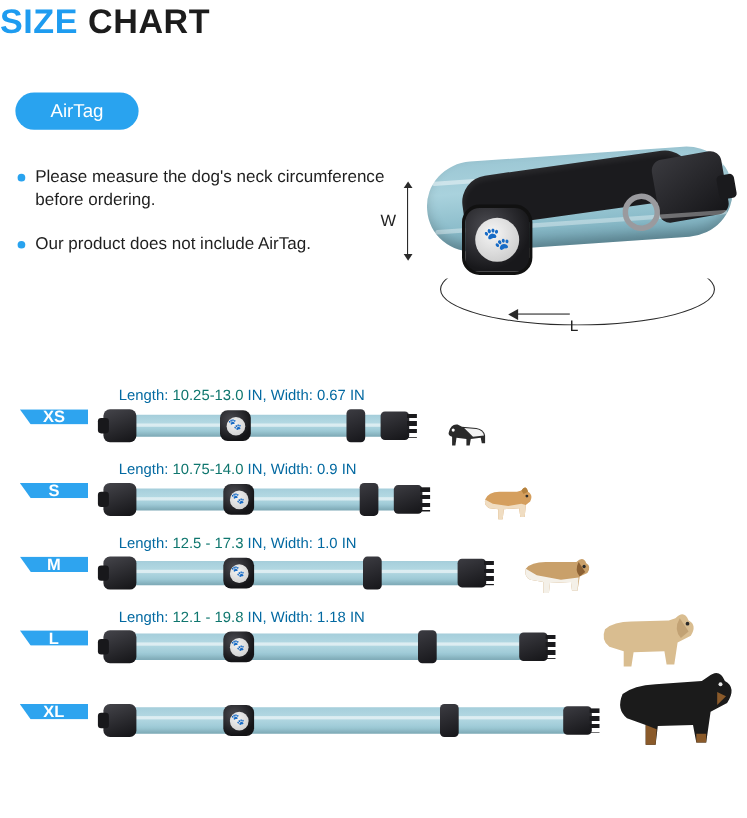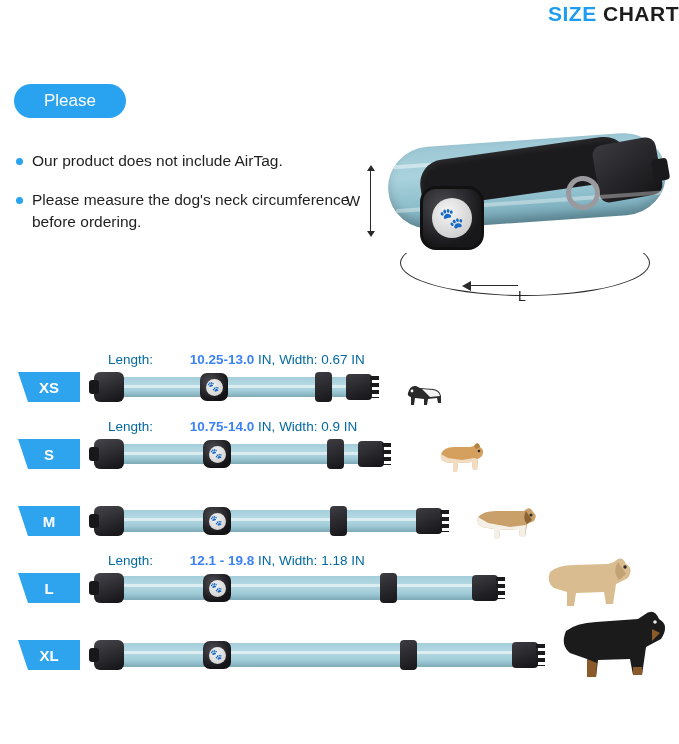--- a/index.html
+++ b/index.html
@@ -12,22 +12,22 @@
     position: relative;
     font-family: "Liberation Sans", sans-serif;
     color: #222;
     overflow: hidden;
   }
 
   
   .title {
     position: absolute;
     top: 2px; left: 0; right: 0;
-    text-align: right;
-    font-size: 21px;
+    text-align: left;
+    font-size: 31px;
     font-weight: bold;
     letter-spacing: 0.5px;
   }
   .title .size { color: #1e9cf0; }
   .title .chart { color: #1c1c1c; }
 
   
   .notice-badge {
     position: absolute;
     top: 84px; left: 14px;
@@ -196,36 +196,36 @@
     top: 350px; left: 0;
     width: 679px;
   }
   .row {
     position: relative;
     height: 67px;
   }
   .size-tag {
     position: absolute;
     left: 18px; top: 22px;
-    width: 62px; height: 30px;
+    width: 62px; height: 14px;
     background: #2ea4ef;
     color: #fff;
     font-size: 15px;
     font-weight: bold;
     display: flex; align-items: center; justify-content: center;
     clip-path: polygon(0 0, 100% 0, 100% 100%, 10px 100%);
   }
   .spec {
     position: absolute;
     top: 2px;
     font-size: 13.5px;
     color: #1f1f1f;
     white-space: nowrap;
   }
-  .spec .num { color: #3b82f6; font-weight: bold; margin-left: 33px; }
+  .spec .num { color: #0f766e; font-weight: normal; }
   .spec .lbl { color: #0369a1; }
 
   
   .strap {
     position: absolute;
     height: 20px;
     top: 27px;
     background: linear-gradient(180deg,#a5cedb 0%,#b4d9e3 40%,#8fc0ce 100%);
     border-radius: 3px;
     box-shadow: inset 0 -3px 4px rgba(0,0,0,0.12);
@@ -297,30 +297,30 @@
   .row-xl .spec { left: 108px; }
 </style>
 </head>
 <body>
 
 <div class="title">
   <span class="size">SIZE</span>
   <span class="chart">CHART</span>
 </div>
 
-<div class="notice-badge">Please</div>
+<div class="notice-badge">AirTag</div>
 
 <div class="notice-list">
   <div class="notice-item">
     <span class="bullet"></span>
-    <span class="notice-text">Our product does not include AirTag.</span>
+    <span class="notice-text">Please measure the dog's neck circumference before ordering.</span>
   </div>
   <div class="notice-item">
     <span class="bullet"></span>
-    <span class="notice-text">Please measure the dog's neck circumference before ordering.</span>
+    <span class="notice-text">Our product does not include AirTag.</span>
   </div>
 </div>
 
 <div class="photo">
   <div class="w-arrow"></div>
   <div class="w-label">W</div>
 
   <div class="collar-band">
     <div class="collar-pad"></div>
     <div class="buckle"></div>
@@ -377,20 +377,23 @@
         <path d="M42 10 Q46 4 48 11 Q53 14 50 20 L46 23 L45 34 L41 34 L40 26 L26 27 L25 36 L21 36 L21 27 L13 26 Q8 24 9 18 Q12 11 22 11 L38 11 Z" fill="#d59f5e"></path>
         <path d="M9 18 Q8 24 13 26 L21 27 L21 36 L25 36 L26 27 L40 26 L41 34 L45 34 L46 23 L42 22 L30 24 L16 22 Z" fill="#f0ddc2"></path>
         <path d="M42 10 Q46 4 48 11 L44 13 Z" fill="#b5823f"></path>
         <circle cx="47" cy="15" r="1.3" fill="#2a2a2a"></circle>
       </svg>
     </div>
   </div>
 
   <div class="row row-m">
     <div class="size-tag">M</div>
+    <div class="spec">
+      <span class="lbl">Length: </span><span class="num">12.5 - 17.3</span><span class="lbl"> IN,  </span><span class="lbl">Width: </span><span class="lbl">1.0 IN</span>
+    </div>
     <div class="strap" style="left:104px; width:330px; height:22px; top:26px;"></div>
     <div class="clip" style="left:94px;"></div>
     <div class="tag-dot" style="left:203px;">
         <span>🐾</span>
       </div>
     <div class="slider" style="left:330px;"></div>
     <div class="strap-end" style="left:416px;"></div>
     <div class="dog" style="left:470px; width:70px; height:48px;">
       <svg viewBox="0 0 70 48" width="70" height="48" aria-hidden="true">
         <path d="M54 12 Q60 6 63 13 Q68 16 64 22 L57 25 L55 38 L50 38 L49 30 L30 31 L29 40 L24 40 L24 30 L12 28 Q6 25 8 18 Q13 12 26 12 L50 12 Z" fill="#c9a06a"></path>

